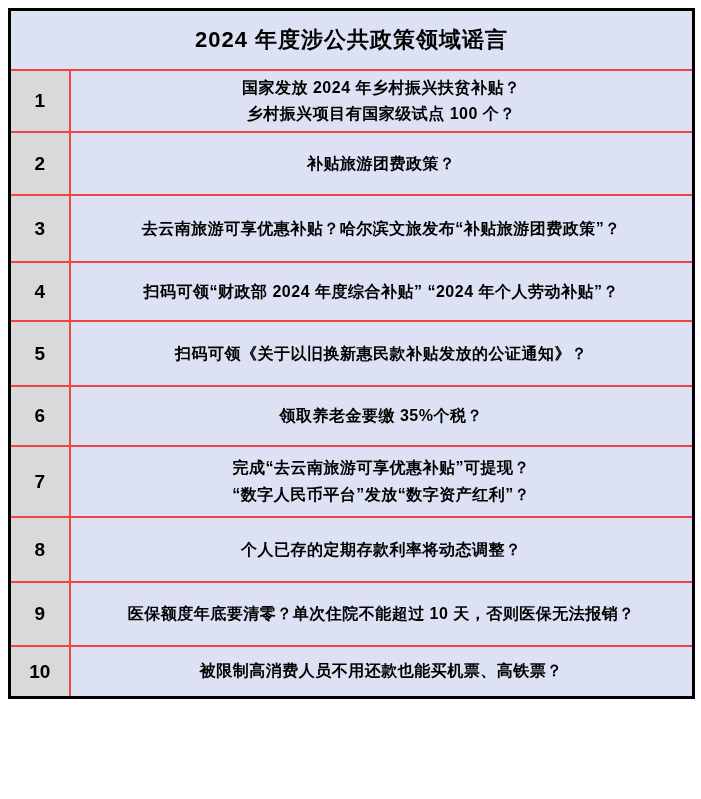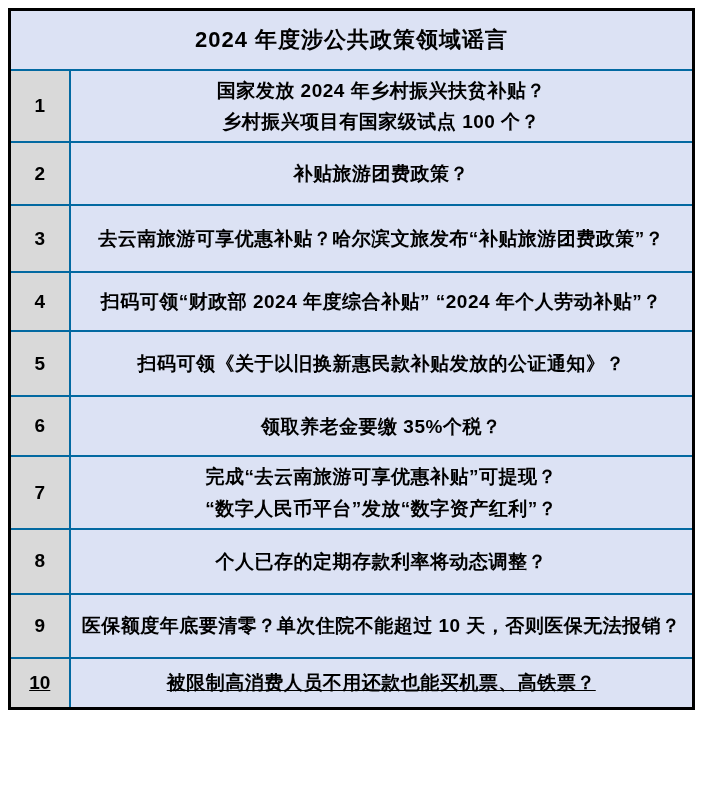--- a/index.html
+++ b/index.html
@@ -17,21 +17,21 @@
   table.rumor-table {
     border-collapse: collapse;
     table-layout: fixed;
     width: 687px;
     margin: 8px 6px 6px 8px;
     border: 3px solid #000000;
   }
   table.rumor-table col.col-no { width: 60px; }
   table.rumor-table th,
   table.rumor-table td {
-    border: 2px solid #0369a1;
+    border: 2px solid #ef4444;
     text-align: center;
     vertical-align: middle;
     font-weight: bold;
     padding: 4px 8px;
   }
   tr.title-row th {
     height: 60px;
     background: #dce2f4;
     color: #000000;
     font-size: 22px;
@@ -45,36 +45,36 @@
     letter-spacing: 2px;
   }
   td.no-cell {
     background: #d9d9d9;
     color: #000000;
     font-size: 19px;
   }
   td.sample-cell {
     background: #dce2f4;
     color: #000000;
-    font-size: 19px;
+    font-size: 16px;
     line-height: 1.65;
     white-space: pre-line;
     letter-spacing: 0.5px;
     margin-left: 20px;
   }
   tr.r1  td { height: 61px; }
   tr.r2  td { height: 63px; }
   tr.r3  td { height: 67px; }
   tr.r4  td { height: 59px; }
   tr.r5  td { height: 65px; }
   tr.r6  td { height: 60px; }
   tr.r7  td { height: 71px; }
   tr.r8  td { height: 65px; }
   tr.r9  td { height: 64px; }
-  tr.r10 td { height: 51px; text-decoration: underline; }
+  tr.r10 td { height: 51px; }
 </style>
 </head>
 <body>
 
 <div class="page">
   <table class="rumor-table">
     <colgroup>
       <col class="col-no">
       <col class="col-sample">
     </colgroup>

